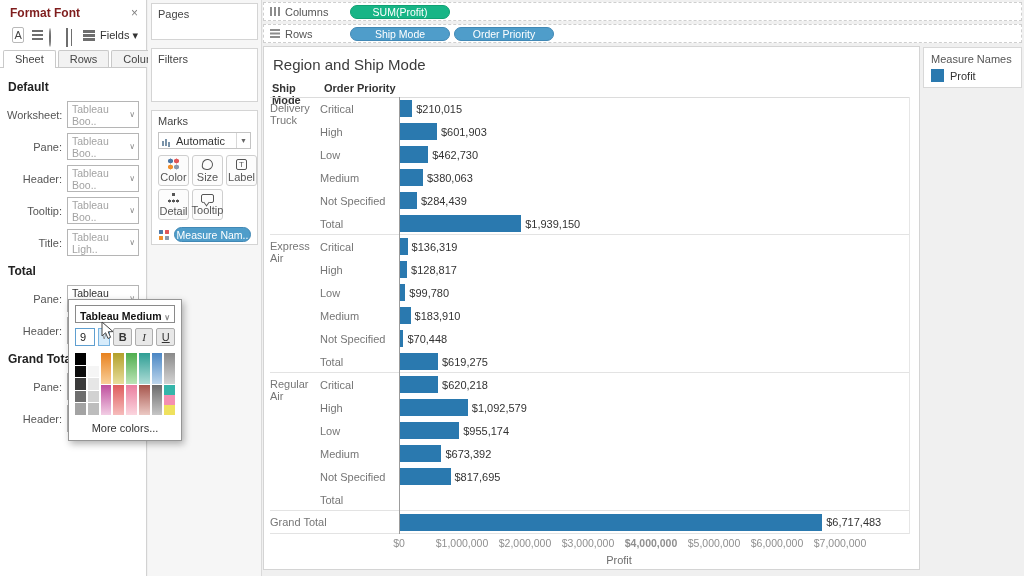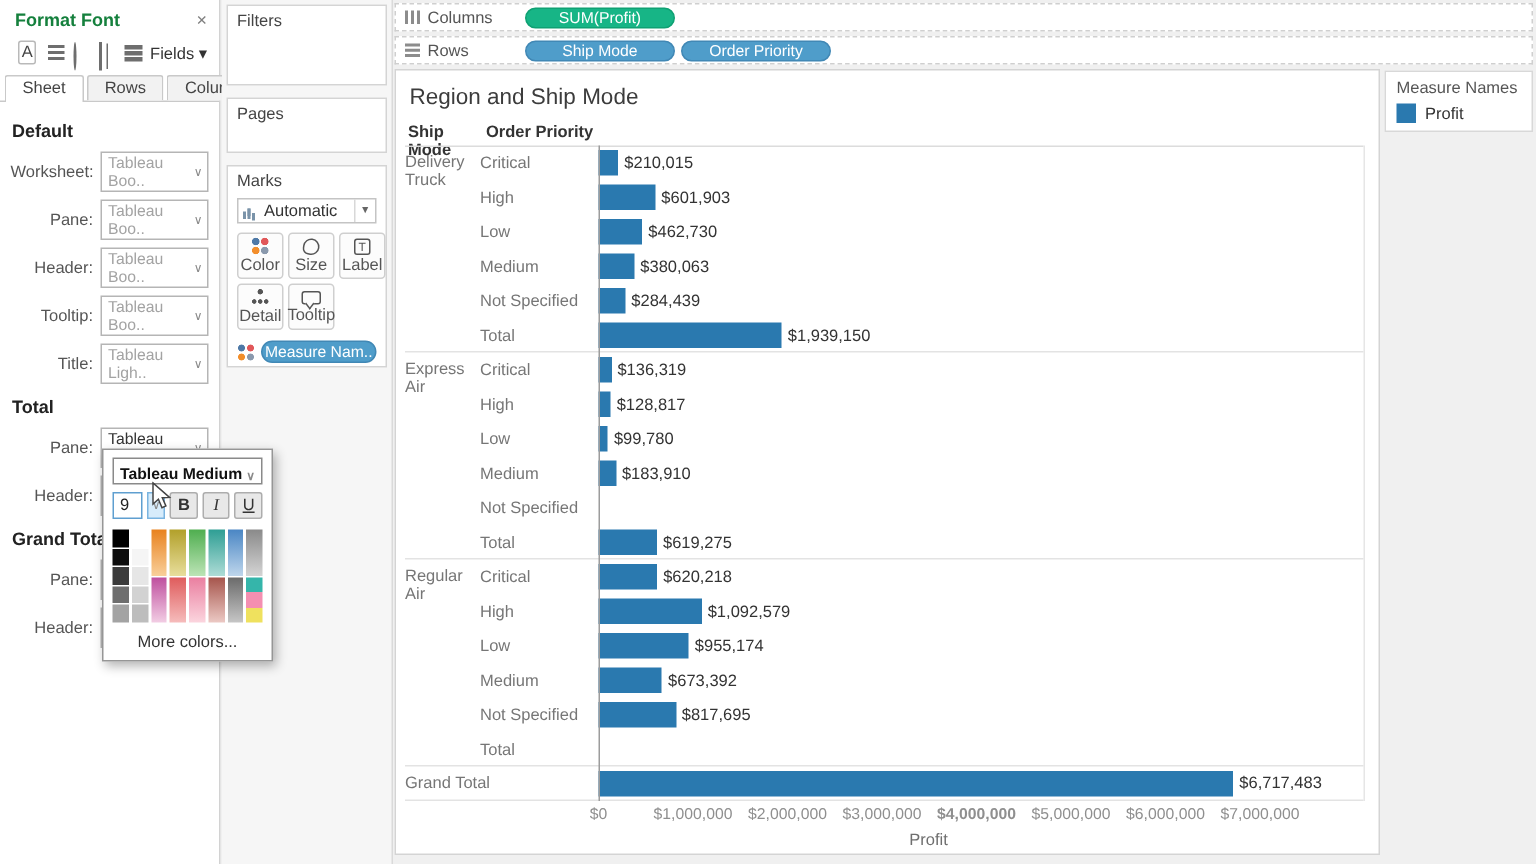--- a/index.html
+++ b/index.html
@@ -3,21 +3,21 @@
 <meta charset="utf-8">
 <style>
   * { box-sizing: border-box; margin: 0; padding: 0; }
   html,body { width:1024px; height:576px; }
   body { font-family:"Liberation Sans", sans-serif; background:#f0f0f0; overflow:hidden; }
   #app { position:relative; width:1024px; height:576px; background:#f0f0f0; }
 
   
   .format-panel { position:absolute; left:0; top:0; width:147px; height:576px; background:#fff; border-right:1px solid #d2d2d2; }
   .fp-header { display:flex; justify-content:space-between; align-items:center; padding:6px 8px 2px 10px; }
-  .fp-title { font-size:12px; font-weight:bold; color:#15803d; }
+  .fp-title { font-size:12px; font-weight:bold; color:#7f1d1d; }
   .fp-close { font-size:12px; color:#808080; cursor:default; }
   .fp-toolbar { display:flex; align-items:center; gap:8px; padding:5px 8px 6px 12px; }
   .tb-a { width:17px; height:16px; border:1px solid #b9b9b9; border-radius:2px; font-size:11px; color:#444; display:flex; align-items:center; justify-content:center; background:#fff; }
   .tb-ic { position:relative; width:13px; height:12px; display:inline-block; }
   .ic-align::before { content:""; position:absolute; left:0; top:1px; width:11px; height:2px; background:#6e6e6e; box-shadow:0 4px 0 #6e6e6e, 0 8px 0 #6e6e6e; }
   .ic-shade { width:11px; height:11px; border:1px solid #6e6e6e; border-radius:50%; background:linear-gradient(180deg,#fff 45%,#9a9a9a 45%); margin-top:1px; }
   .ic-border { width:11px; height:11px; border:1px solid #6e6e6e; margin-top:1px; position:relative; }
   .ic-border::before { content:""; position:absolute; left:4px; top:0; bottom:0; width:1px; background:#6e6e6e; }
   .ic-border::after { content:""; position:absolute; top:4px; left:0; right:0; height:1px; background:#6e6e6e; }
   .ic-lines::before { content:""; position:absolute; left:0; top:1px; width:12px; height:2.5px; background:#6e6e6e; box-shadow:0 4px 0 #6e6e6e, 0 8px 0 #6e6e6e; }
@@ -219,25 +219,25 @@
           <span class="fl">Header:</span>
           <div class="fp-select">
             <span class="fsv"></span>
             <span class="chev">∨</span>
           </div>
         </div>
       </div>
   </div>
 
   <div class="cards-col">
+    <div class="card card-pages">
+      <span>Pages</span>
+    </div>
     <div class="card card-filters">
       <span>Filters</span>
-    </div>
-    <div class="card card-pages">
-      <span>Pages</span>
     </div>
     <div class="card card-marks">
       <span>Marks</span>
       <div class="mk-dropdown">
         <span class="ic-bars">
             <i></i>
             <b></b>
           </span>
         <span>Automatic</span>
         <span class="mk-droparrow">▼</span>
@@ -373,20 +373,24 @@
             </div>
             <div class="prow">
               <span class="plabel">Medium</span>
               <div class="bar-area">
                 <div class="bar" style="width: 11.6px; background: rgb(42, 121, 175);"></div>
                 <span class="val">$183,910</span>
               </div>
             </div>
             <div class="prow">
               <span class="plabel">Not Specified</span>
+              <div class="bar-area">
+                <div class="bar" style="width: 4.4px; background: rgb(42, 121, 175);"></div>
+                <span class="val">$70,448</span>
+              </div>
             </div>
             <div class="prow">
               <span class="plabel">Total</span>
               <div class="bar-area">
                 <div class="bar" style="width: 39px; background: rgb(42, 121, 175);"></div>
                 <span class="val">$619,275</span>
               </div>
             </div>
           </div>
         </div>

